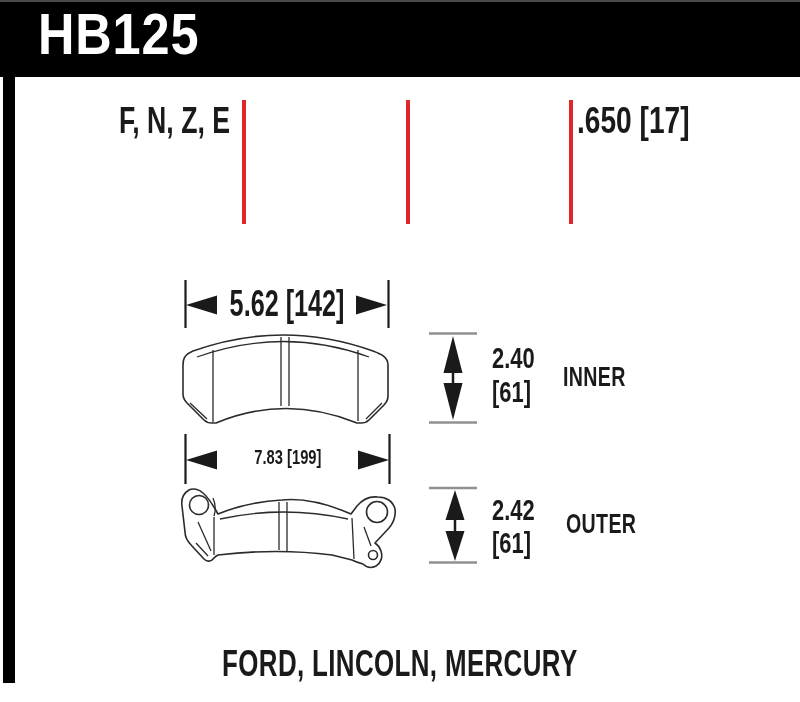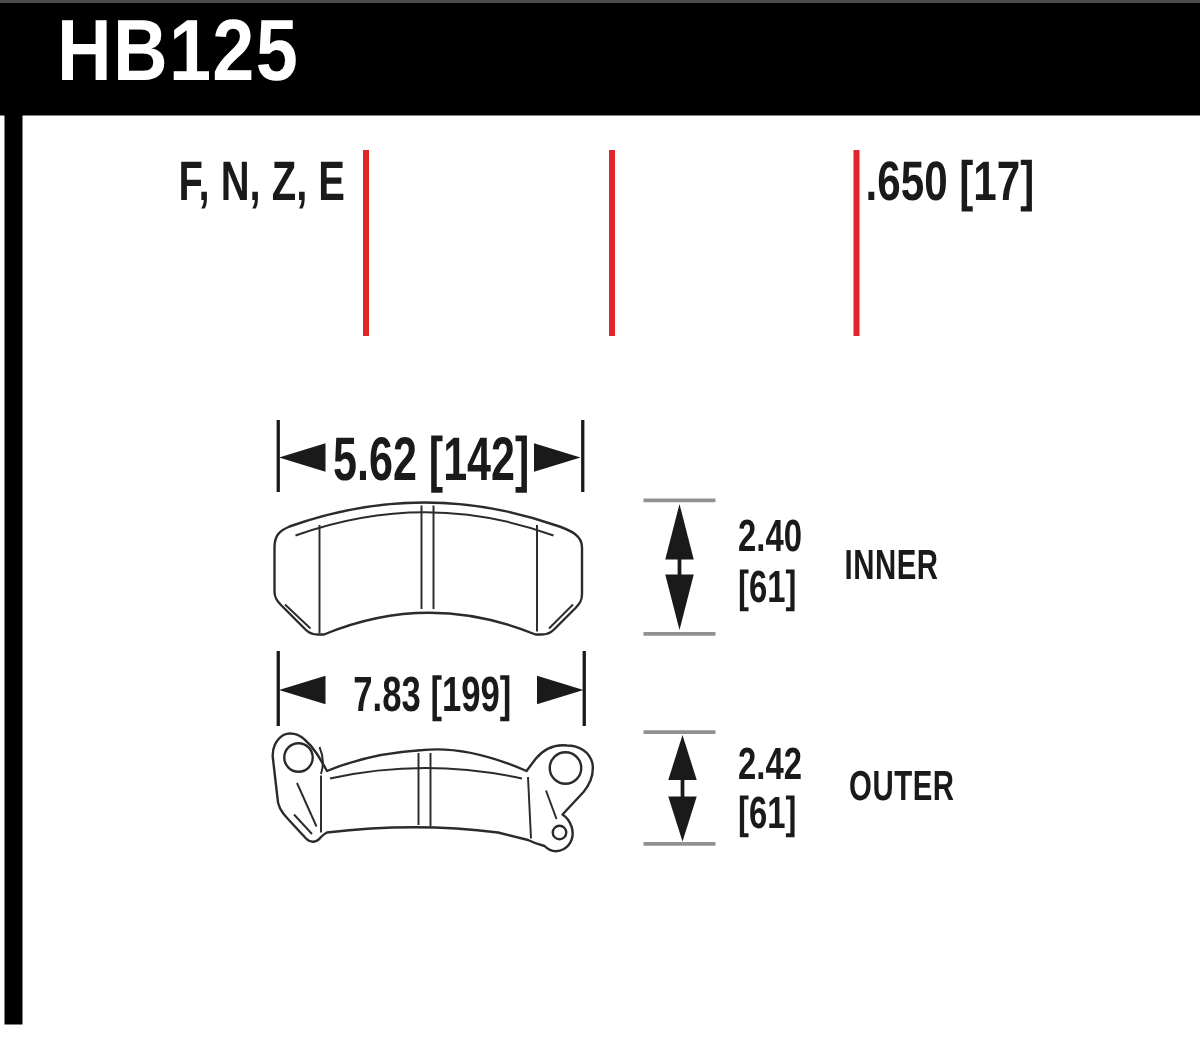--- a/index.html
+++ b/index.html
@@ -21,22 +21,22 @@
   .fmsi{position:absolute;left:257px;top:101px;}
   .fmsi div{font-weight:bold;font-size:37px;line-height:42px;transform:scaleX(0.70);transform-origin:left top;white-space:nowrap;}
   .thickness{left:577px;top:102px;font-size:37px;transform:scaleX(0.76);transform-origin:left top;}
   .redline{position:absolute;top:100px;width:3.5px;height:124px;background:var(--accent,#e0252b);}
   .r1{left:242px;} .r2{left:406px;} .r3{left:569px;}
   
   .drawing{position:absolute;left:0;top:0;width:800px;height:702px;}
   
   .dimc{position:absolute;text-align:center;font-weight:bold;line-height:1;}
   .dimc span{display:inline-block;transform:scaleX(0.70);transform-origin:center center;white-space:nowrap;}
-  .dw1{left:186px;top:286px;width:202px;font-size:41px;}
-  .dw2{left:186px;top:446px;width:204px;font-size:33px;}
+  .dw1{left:186px;top:286px;width:202px;font-size:36px;}
+  .dw2{left:186px;top:446px;width:204px;font-size:21px;}
   .hin{left:492px;font-size:30px;transform:scaleX(0.73);transform-origin:left top;}
   .hmm{left:492px;font-size:30px;transform:scaleX(0.73);transform-origin:left top;}
   .side{font-size:28px;transform:scaleX(0.70);transform-origin:left top;letter-spacing:0.5px;}
   .t-in1{top:343px;} .t-mm1{top:377px;} .t-lab1{left:563px;top:363px;}
   .t-in2{top:495px;} .t-mm2{top:528px;} .t-lab2{left:566px;top:510px;}
   
   .footer{position:absolute;left:0;top:646px;width:800px;text-align:center;font-weight:bold;font-size:36px;line-height:1;}
   .footer span{display:inline-block;transform:scaleX(0.72);transform-origin:center center;white-space:nowrap;letter-spacing:0.5px;}
 </style>
 </head>
@@ -133,14 +133,15 @@
   <div class="dimc dw1"><span>5.62 [142]</span></div>
   <div class="txt hin t-in1">2.40</div>
   <div class="txt hmm t-mm1">[61]</div>
   <div class="txt side t-lab1">INNER</div>
 
   <div class="dimc dw2"><span>7.83 [199]</span></div>
   <div class="txt hin t-in2">2.42</div>
   <div class="txt hmm t-mm2">[61]</div>
   <div class="txt side t-lab2">OUTER</div>
 
+  <div class="footer"><span>FORD, LINCOLN, MERCURY</span></div>
 
 </div>
 
 </body></html>

